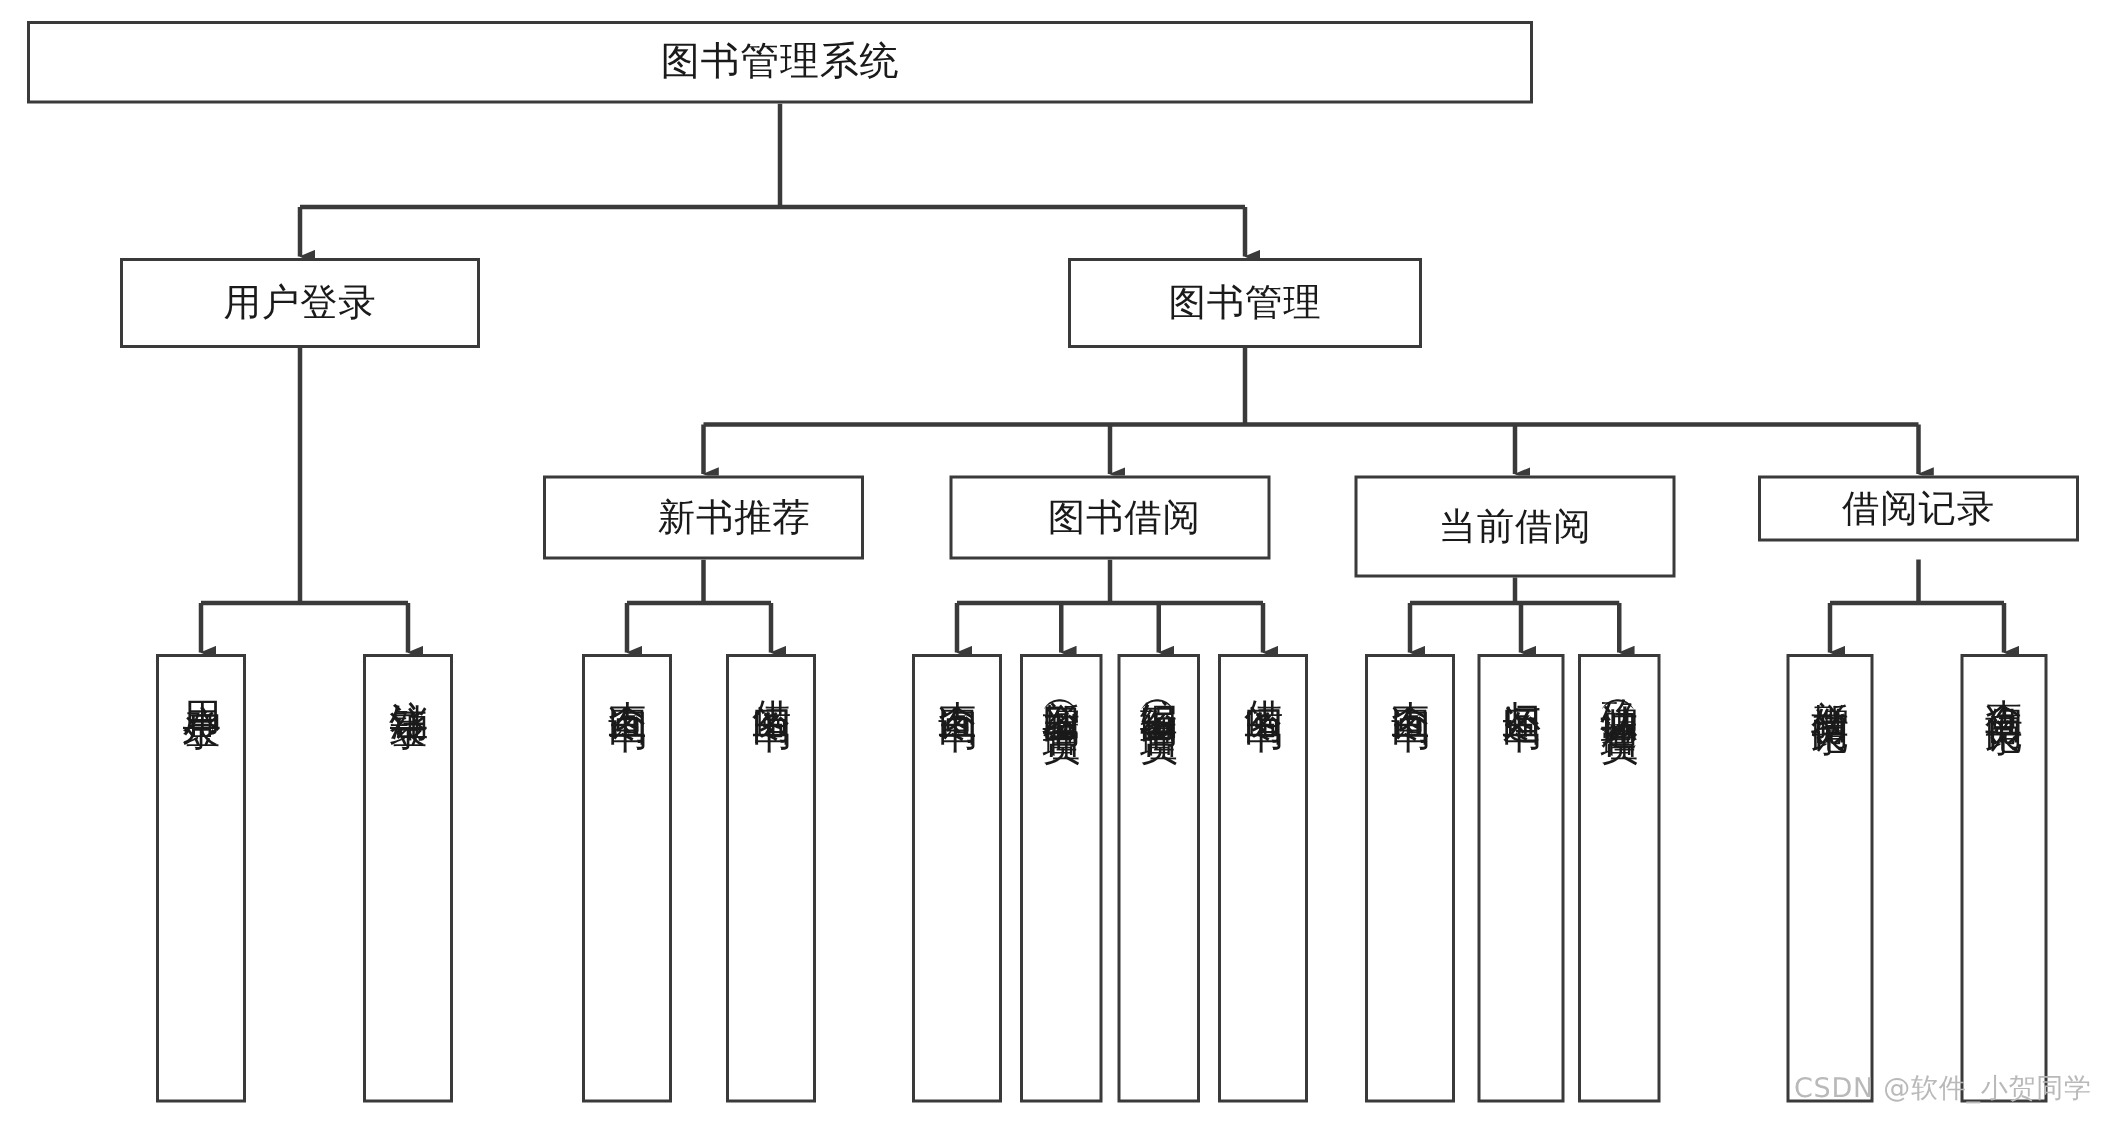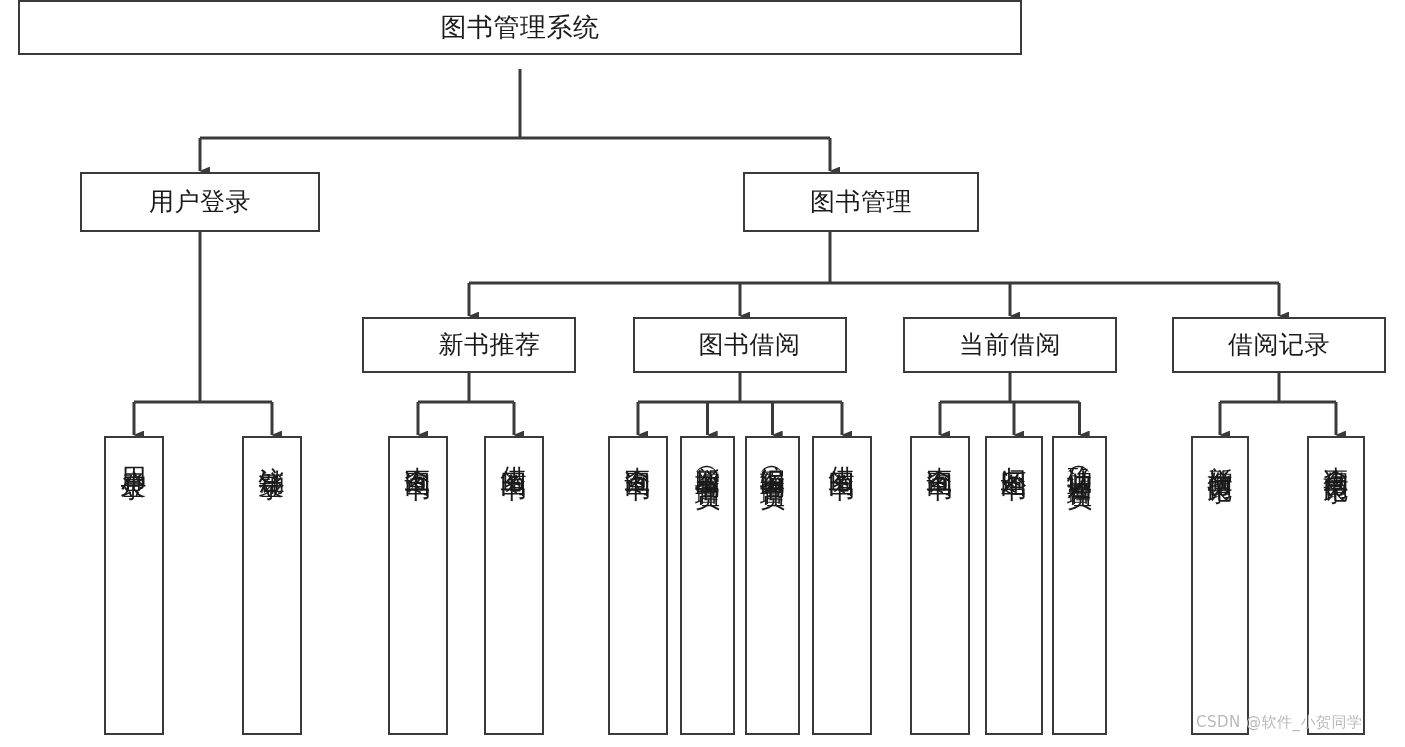--- a/index.html
+++ b/index.html
@@ -60,21 +60,21 @@
     text-orientation: upright;
     font-size: 26px;
     line-height: 1.0;
     letter-spacing: 3px;
   }
   .node.vert.tall .lbl {
     font-size: 25px;
   }
   .watermark {
     position: absolute;
-    font-size: 15px;
+    font-size: 18px;
     color: #b9b9b9;
     letter-spacing: 0.5px;
     white-space: nowrap;
     z-index: 5;
   }
 </style>
 </head>
 <body>
 
 <div id="canvas">
@@ -115,41 +115,41 @@
         <path d="M 940 402 L 940 435" marker-end="url(#arw)"></path>
         <path d="M 1014 402 L 1014 435" marker-end="url(#arw)"></path>
         <path d="M 1079.5 402 L 1079.5 435" marker-end="url(#arw)"></path>
         <path d="M 1279 373 L 1279 402"></path>
         <path d="M 1220 402 L 1336 402"></path>
         <path d="M 1220 402 L 1220 435" marker-end="url(#arw)"></path>
         <path d="M 1336 402 L 1336 435" marker-end="url(#arw)"></path>
       </g>
   </svg>
 
-  <div class="node root horiz" style="left: 18px; top: 0; width: 1004px; height: 55px;">
+  <div class="node root horiz" style="left: 18px; top: 14px; width: 1004px; height: 55px;">
     <span class="lbl">图书管理系统</span>
   </div>
 
   <div class="node horiz" style="left: 80px; top: 172px; width: 240px; height: 60px;">
     <span class="lbl">用户登录</span>
   </div>
-  <div class="node horiz" style="left: 743px; top: 172px; width: 236px; height: 60px;">
+  <div class="node horiz" style="left: 712px; top: 172px; width: 236px; height: 60px;">
     <span class="lbl">图书管理</span>
   </div>
 
   <div class="node horiz" style="left: 362px; top: 317px; width: 214px; height: 56px; padding-left: 41px;">
     <span class="lbl">新书推荐</span>
   </div>
   <div class="node horiz" style="left: 633px; top: 317px; width: 214px; height: 56px; padding-left: 19px;">
     <span class="lbl">图书借阅</span>
   </div>
-  <div class="node horiz" style="left: 903px; top: 317px; width: 214px; height: 56px;">
+  <div class="node horiz" style="left: 903px; top: 317px; width: 214px; height: 68px;">
     <span class="lbl">当前借阅</span>
   </div>
-  <div class="node horiz" style="left: 1172px; top: 317px; width: 214px; height: 56px;">
+  <div class="node horiz" style="left: 1172px; top: 317px; width: 214px; height: 44px;">
     <span class="lbl">借阅记录</span>
   </div>
 
   <div class="node vert" style="left: 104px; top: 436px; width: 60px; height: 299px;">
     <span class="lbl">用户登录</span>
   </div>
   <div class="node vert" style="left: 242px; top: 436px; width: 60px; height: 299px;">
     <span class="lbl">注销登录</span>
   </div>
   <div class="node vert" style="left: 388px; top: 436px; width: 60px; height: 299px;">

